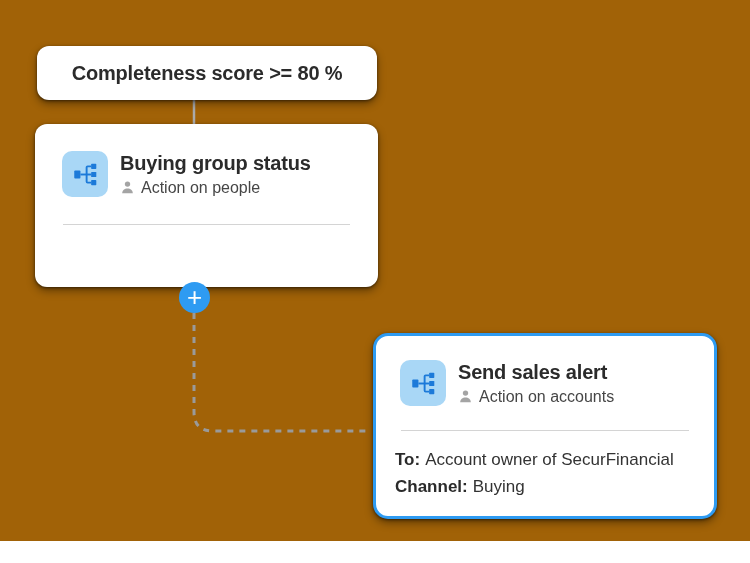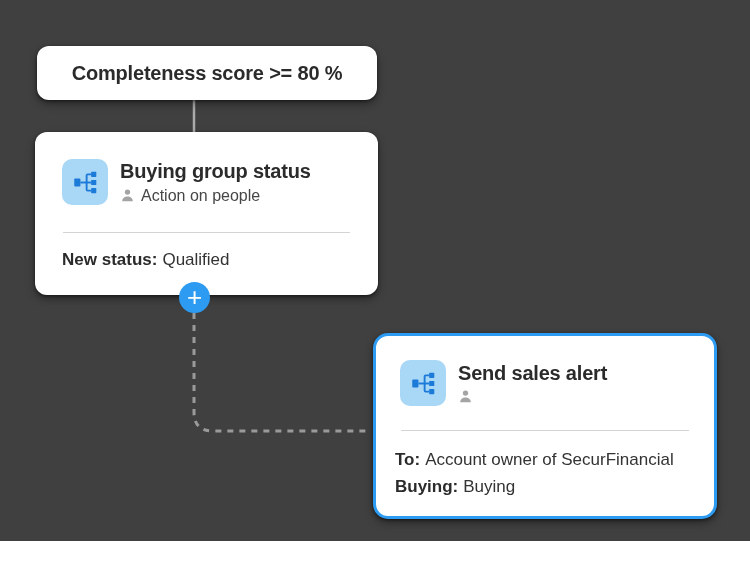--- a/index.html
+++ b/index.html
@@ -1,38 +1,38 @@
 <!DOCTYPE html>
 <html style="--accent: #2E9BF2; --icon-bg: #A9D7F6; --glyph: #1C7AD9; --connector: #9A9A9A; --person: #A4A4A4;"><head>
 <meta charset="utf-8">
 <style>
   html,body{margin:0;padding:0;}
   body{
     width:750px;height:563px;background:#ffffff;
     font-family:"Liberation Sans","DejaVu Sans",sans-serif;
     -webkit-font-smoothing:antialiased;
   }
-  .canvas{position:relative;width:750px;height:541px;background:#404040;overflow:hidden;}
+  .canvas{position:relative;width:750px;height:541px;background:#a16207;overflow:hidden;}
 
   .connectors{position:absolute;left:0;top:0;width:750px;height:563px;pointer-events:none;}
   .connector-solid{stroke:#ababab;stroke-width:2.5;}
   .connector-dashed{stroke:var(--connector,#9a9a9a);stroke-width:3;stroke-dasharray:6 6;fill:none;}
 
   .card{
     position:absolute;background:#ffffff;border-radius:12px;
     box-shadow:0 1px 3px rgba(0,0,0,.50), 0 4px 9px rgba(0,0,0,.38);
   }
 
   
   .condition{left:37px;top:46px;width:340px;height:54px;
     display:flex;align-items:center;justify-content:center;}
   .cond-title{font-size:20px;font-weight:700;color:#2b2b2b;letter-spacing:-0.2px;}
 
   
-  .node-bg{left:35px;top:132px;width:343px;height:163px;}
+  .node-bg{left:35px;top:124px;width:343px;height:163px;}
   .node-alert{left:373px;top:333px;width:344px;height:186px;
     box-sizing:border-box;border:3px solid var(--accent,#2e9bf2);border-radius:15px;}
 
   .node-header{position:absolute;left:27px;top:27px;display:flex;align-items:center;gap:12px;}
   .node-alert .node-header{left:24px;top:24px;}
   .node-icon{width:46px;height:46px;border-radius:10px;background:var(--icon-bg,#a9d7f6);
     display:flex;align-items:center;justify-content:center;flex:0 0 auto;}
   .node-icon svg{width:27px;height:27px;display:block;}
   .node-title{font-size:20px;font-weight:700;color:#2b2b2b;line-height:1.15;letter-spacing:-0.2px;}
   .node-subtitle{display:flex;align-items:center;gap:6px;margin-top:4px;font-size:16px;color:#464646;}
@@ -93,25 +93,20 @@
             <svg viewBox="0 0 24 24" fill="var(--person,#A4A4A4)">
               <circle cx="12" cy="6.5" r="4.3"></circle>
               <path d="M3.5 21 c0-4.7 3.8-7.6 8.5-7.6 s8.5 2.9 8.5 7.6 z"></path>
             </svg>
           </span>
           <span>Action on people</span>
         </div>
       </div>
     </div>
     <div class="divider"></div>
-    <div class="node-details">
-      <div class="detail-row">
-        <span class="detail-label">New status:</span><span class="detail-value">Qualified</span>
-      </div>
-    </div>
   </div>
 
   <button class="add-btn">
     <span>+</span>
   </button>
 
   <div class="card node-alert">
     <div class="node-header">
       <div class="node-icon">
         <svg viewBox="0 0 24 24">
@@ -130,27 +125,28 @@
       </div>
       <div class="node-titles">
         <div class="node-title">Send sales alert</div>
         <div class="node-subtitle">
           <span class="person-glyph">
             <svg viewBox="0 0 24 24" fill="var(--person,#A4A4A4)">
               <circle cx="12" cy="6.5" r="4.3"></circle>
               <path d="M3.5 21 c0-4.7 3.8-7.6 8.5-7.6 s8.5 2.9 8.5 7.6 z"></path>
             </svg>
           </span>
+          <span>Action on accounts</span>
         </div>
       </div>
     </div>
     <div class="divider"></div>
     <div class="node-details">
       <div class="detail-row">
         <span class="detail-label">To:</span><span class="detail-value">Account owner of SecurFinancial</span>
       </div>
       <div class="detail-row">
-        <span class="detail-label">Buying:</span><span class="detail-value">Buying</span>
+        <span class="detail-label">Channel:</span><span class="detail-value">Buying</span>
       </div>
     </div>
   </div>
 
 </div>
 
 </body></html>

